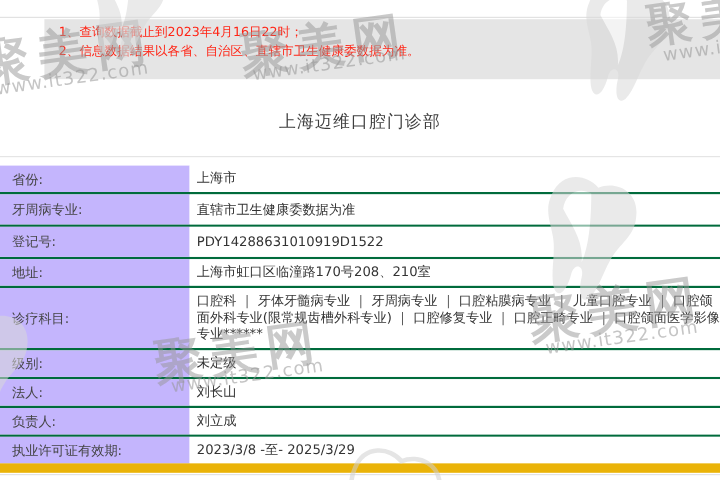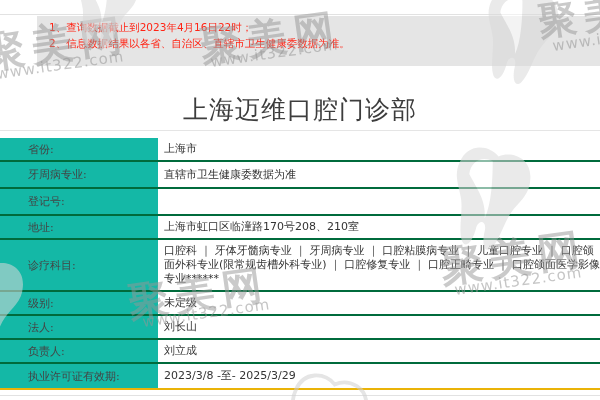--- a/index.html
+++ b/index.html
@@ -7,29 +7,29 @@
               font-family:"DejaVu Sans","Liberation Sans",sans-serif; }
   #page { position:relative; width:600px; height:400px; background:#fff; overflow:hidden; }
 
   .top-hairline { position:absolute; left:0; top:14px; width:600px; height:1px; background:#e2e2e2; }
 
   .notice { position:absolute; left:37px; top:16px; width:563px; height:50px;
             background:#e5e5e5; padding:4px 6px 16px 12px; }
   .notice .line { color:#ff2415; font-size:10.5px; line-height:15.5px; white-space:nowrap; }
 
   .page-title { position:absolute; left:0; top:93px; width:600px; text-align:center;
-                font-size:25px; color:#3d3d3d; letter-spacing:1px; }
+                font-size:14px; color:#3d3d3d; letter-spacing:1px; }
 
   .table-topline { position:absolute; left:0; top:130px; width:600px; height:1px; background:#e5e5e5; }
 
   .info-table { position:absolute; left:0; top:138px; width:600px; }
   .row { display:flex; align-items:stretch; border-bottom:2px solid #006b3c; }
-  .row:last-child { border-bottom:2px solid #eab308; }
-  .cell-label { width:158px; background:#14b8a6; color:#444; font-size:11px;
-                display:flex; align-items:center; padding-left:28px; flex-shrink:0; }
+  .row:last-child { border-bottom:8px solid #eab308; }
+  .cell-label { width:158px; background:#c4b5fd; color:#444; font-size:11px;
+                display:flex; align-items:center; padding-left:10px; flex-shrink:0; }
   .cell-value { flex:1; background:#fff; color:#333; font-size:11px; line-height:14px;
                 display:flex; align-items:center; padding:4px 0 4px 6px; }
   .h24 { min-height:24px; } .h27 { min-height:27px; } .h23 { min-height:23px; }
   .h26 { min-height:26px; } .h38 { min-height:38px; }
 
   .bottom-hairline { position:absolute; left:0; top:395px; width:600px; height:1px; background:#e2e2e2; }
 
   
   .wm { position:absolute; z-index:5; pointer-events:none; }
   .wm-brand { font-weight:bold; color:rgba(150,150,150,0.50); letter-spacing:7px; white-space:nowrap;
@@ -58,20 +58,21 @@
     <div class="row h24">
       <div class="cell-label">省份:</div>
       <div class="cell-value">上海市</div>
     </div>
     <div class="row h27">
       <div class="cell-label">牙周病专业:</div>
       <div class="cell-value">直辖市卫生健康委数据为准</div>
     </div>
     <div class="row h27">
       <div class="cell-label">登记号:</div>
+      <div class="cell-value">PDY14288631010919D1522</div>
     </div>
     <div class="row h24">
       <div class="cell-label">地址:</div>
       <div class="cell-value">上海市虹口区临潼路170号208、210室</div>
     </div>
     <div class="row h38">
       <div class="cell-label">诊疗科目:</div>
       <div class="cell-value">口腔科 ｜ 牙体牙髓病专业 ｜ 牙周病专业 ｜ 口腔粘膜病专业 ｜ 儿童口腔专业 ｜ 口腔颌面外科专业(限常规齿槽外科专业) ｜ 口腔修复专业 ｜ 口腔正畸专业 ｜ 口腔颌面医学影像专业******</div>
     </div>
     <div class="row h23">

